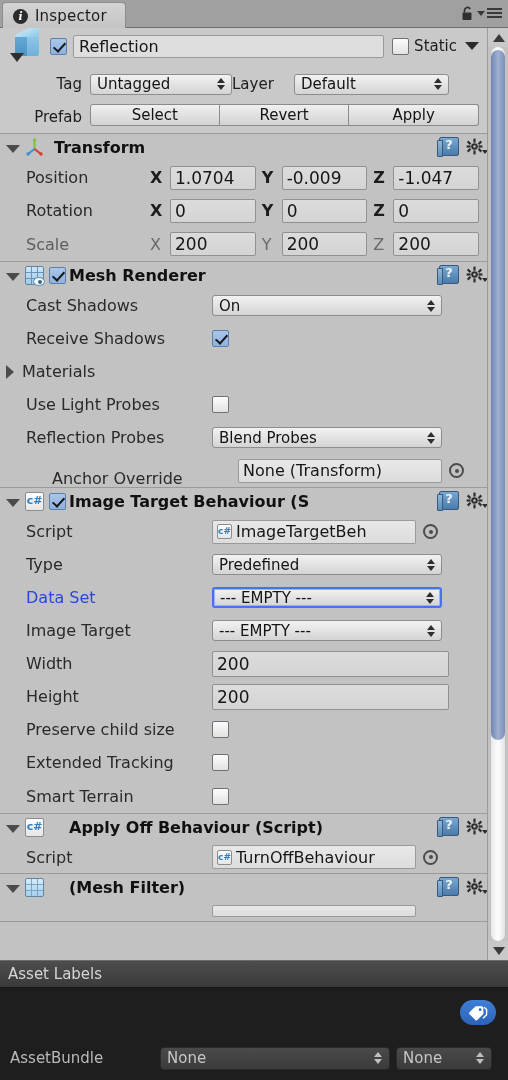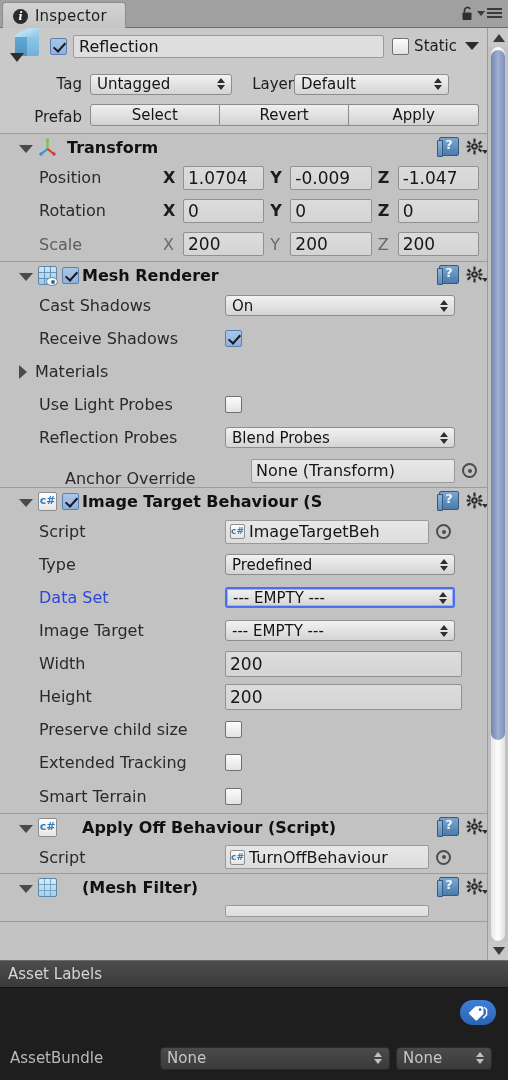--- a/index.html
+++ b/index.html
@@ -106,21 +106,21 @@
   .btn {
     height: 22px; background: linear-gradient(#f0f0f0, #d2d2d2);
     border: 1px solid #8b8b8b; display: flex; align-items: center; justify-content: center;
     font-size: 15px; color: #141414;
   }
   .btn.first { border-radius: 3px 0 0 3px; }
   .btn.mid { border-radius: 0; border-left: none; }
   .btn.last { border-radius: 0 3px 3px 0; border-left: none; }
 
   
-  .comp { border-bottom: 1px solid #9b9b9b; background: #c2c2c2; padding-left: 13px; }
+  .comp { border-bottom: 1px solid #9b9b9b; background: #c2c2c2; }
   .comp-head { display: flex; align-items: center; height: 27px; padding: 0 4px 0 2px; position: relative; }
   .foldout { width: 0; height: 0; border-left: 7px solid transparent; border-right: 7px solid transparent;
              border-top: 8px solid #4b4b4b; margin: 3px 5px 0 4px; flex: none; }
   .foldout.closed { border-top: 7px solid transparent; border-bottom: 7px solid transparent;
                     border-left: 8px solid #4b4b4b; border-right: none; margin: 0 8px 0 6px; }
   .comp-title { font-size: 16px; font-weight: bold; color: #111; white-space: nowrap; overflow: hidden; }
   .comp-right { position: absolute; right: 4px; top: 3px; display: flex; align-items: center; gap: 7px; }
 
   .help-icon { width: 20px; height: 19px; border-radius: 2px; position: relative;
                background: linear-gradient(#7ba7cf, #4a7bab); border: 1px solid #37597d; }
@@ -277,21 +277,21 @@
         </div>
         <div class="go-row2">
           <span class="lbl-right" style="width:74px">Tag</span>
           <span class="popup" style="width:142px; margin-left:8px;">
             <span>Untagged</span>
             <span class="updown">
                 <i class="u"></i>
                 <i class="d"></i>
               </span>
           </span>
-          <span class="lbl-right" style="width:62px; text-align:right;">Layer</span>
+          <span class="lbl-right" style="width:62px; text-align:left;">Layer</span>
           <span class="popup" style="width:155px;">
             <span>Default</span>
             <span class="updown">
                 <i class="u"></i>
                 <i class="d"></i>
               </span>
           </span>
         </div>
         <div class="go-row3">
           <span class="lbl-right" style="width:74px">Prefab</span>

